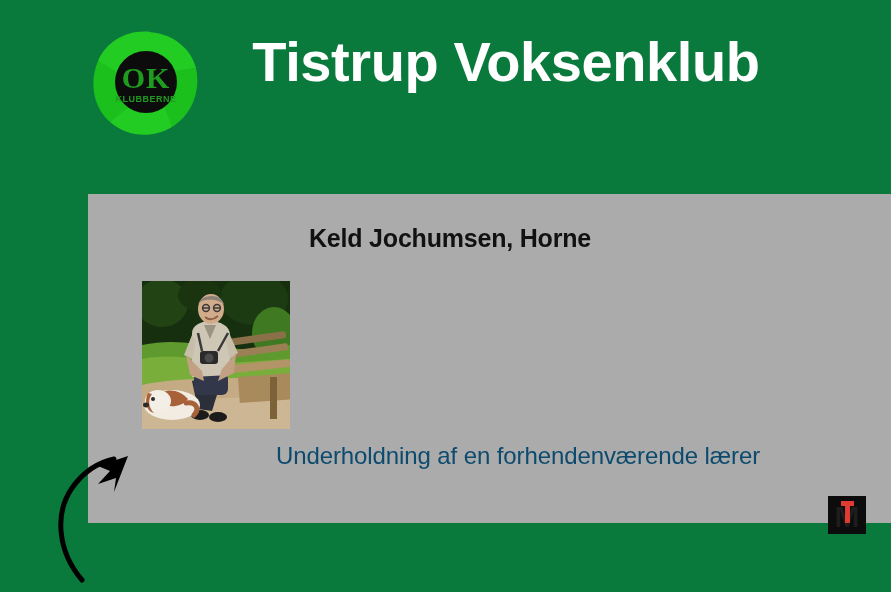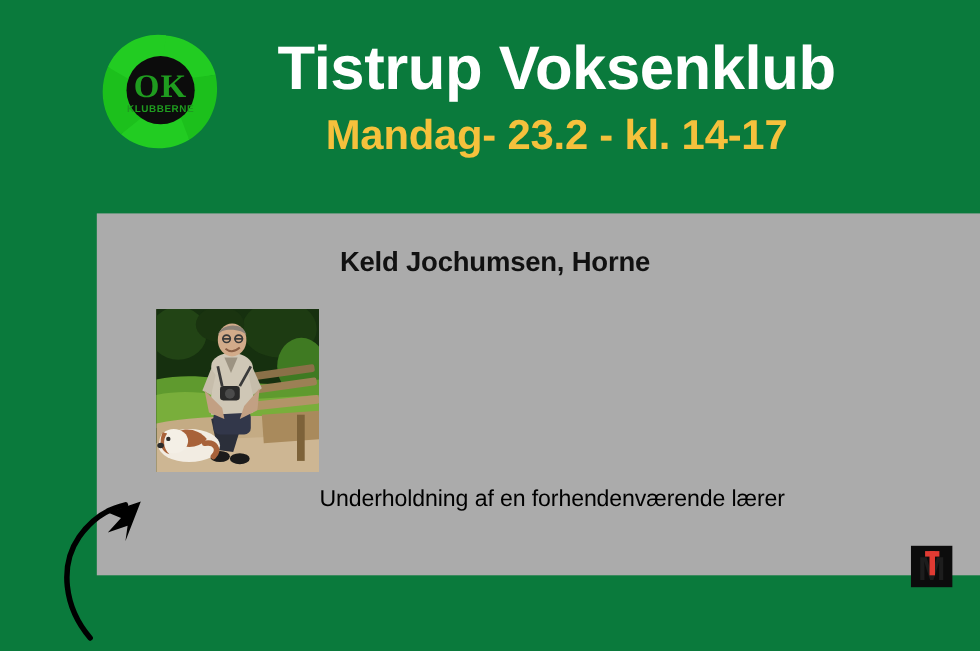--- a/index.html
+++ b/index.html
@@ -91,27 +91,27 @@
     top: 87px;
     width: 148px;
     height: 148px;
     overflow: hidden;
     background: #2c3a1c;
   }
   .photo-frame svg { display: block; width: 148px; height: 148px; }
 
   .panel-caption {
     position: absolute;
-    left: 112px;
+    left: 128px;
     top: 248px;
     width: 604px;
     text-align: center;
-    font-size: 21px;
+    font-size: 24px;
     font-weight: normal;
-    color: #000000;
+    color: #0c4a6e;
     letter-spacing: -0.1px;
   }
 
   
   .arrow {
     position: absolute;
     left: 48px;
     top: 440px;
     width: 110px;
     height: 145px;
@@ -149,21 +149,20 @@
         </g>
         <g fill="#1f9c1f">
           <text x="54" y="60" text-anchor="middle" font-family="'Liberation Serif', serif" font-size="30" font-weight="bold" letter-spacing="1">OK</text>
           <text x="54" y="74" text-anchor="middle" font-family="'Liberation Sans', sans-serif" font-size="9" font-weight="bold" letter-spacing="0.5">KLUBBERNE</text>
         </g>
       </svg>
     </div>
 
     <div class="title-block">
       <div class="title-main">Tistrup Voksenklub</div>
-      <div class="title-sub">Mandag- 23.2 - kl. 14-17</div>
     </div>
 
   </div>
 
   <div class="panel">
 
     <div class="panel-heading">Keld Jochumsen, Horne</div>
 
     <div class="photo-frame">
       <svg viewBox="0 0 148 148" xmlns="http://www.w3.org/2000/svg" aria-hidden="true">

